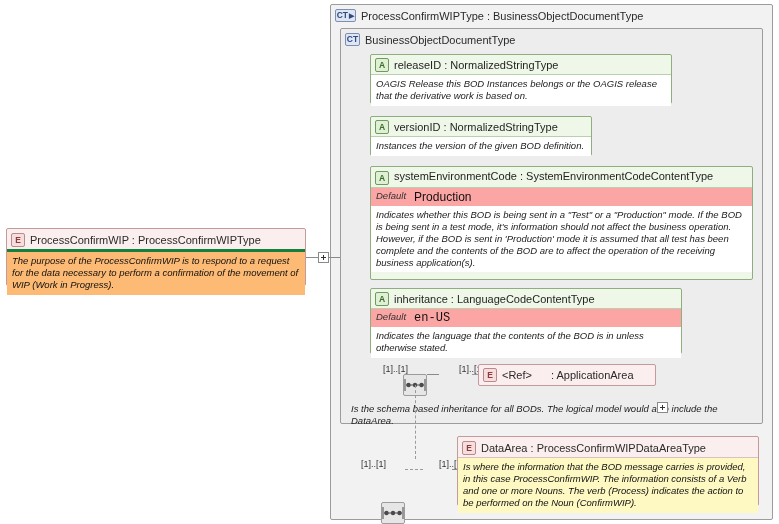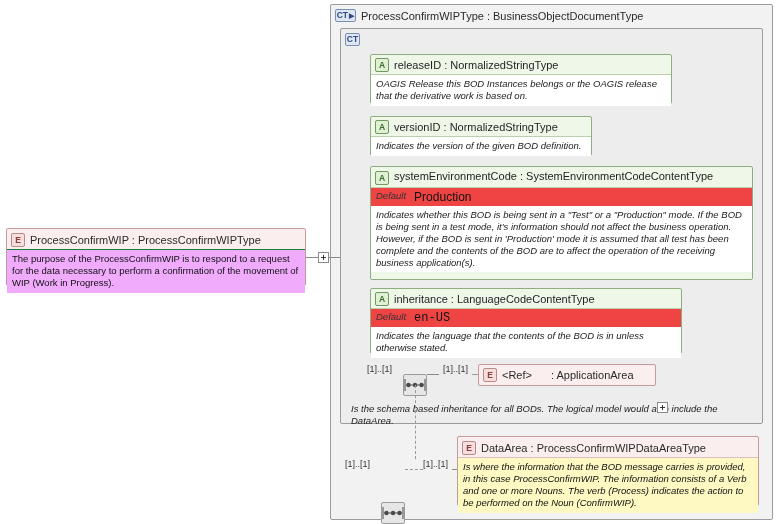--- a/index.html
+++ b/index.html
@@ -92,38 +92,39 @@
     padding: 3px 5px 4px 5px;
     color: #222;
     background: #ffffff;
   }
   .attr .defrow {
     display: flex;
     gap: 8px;
     font-size: 9.5px;
     padding: 2px 5px 2px 5px;
     border-top: 1px solid #b9cfae;
-    background: #ef4444;
+    background: #fca5a5;
   }
   .attr .defrow .lbl { font-style: italic; color: #333; }
   .attr .defrow .val { font-family: Liberation Mono, monospace; font-size: 12px; color: #111; }
   .attr .defrow .val.plain { font-family: "Liberation Sans", sans-serif; font-size: 12px; }
 
   
   .elem {
     border: 1px solid #c49a9a;
     background: #fbeeee;
     border-radius: 2px;
   }
   .elem .doc {
-    border-top: 1px solid #15803d;
+    border-top: 3px solid #15803d;
+    font-style: italic;
     font-size: 9.5px;
     line-height: 1.25;
     padding: 3px 5px 4px 5px;
-    background: #f0abfc;
+    background: #fdba74;
   }
 
   
   .refbox {
     border: 1px solid #c49a9a;
     background: #fbeeee;
     border-radius: 2px;
   }
 
   
@@ -145,20 +146,21 @@
     font-style: italic;
     font-size: 9.5px;
     line-height: 1.3;
     color: #222;
   }
 
   .cardinality {
     font-size: 9px;
     color: #333;
     white-space: nowrap;
+    margin-left: 16px;
   }
 
   
   .seq {
     border: 1px solid #9c9c9c;
     background: #e6e6e6;
     border-radius: 2px;
     position: relative;
   }
   .seq svg { display: block; }
@@ -200,20 +202,21 @@
   <div class="abs ct-outer" style="left:330px; top:4px; width:443px; height:516px;">
     <div class="hdr" style="padding-top:4px;">
       <span class="badge badge-ct">CT<span style="font-size:7px; margin-left:1px;">▶</span></span>
       <span class="title">ProcessConfirmWIPType : BusinessObjectDocumentType</span>
     </div>
   </div>
 
   <div class="abs ct-inner" style="left:340px; top:28px; width:423px; height:396px;">
     <div class="hdr" style="padding-top:4px;">
       <span class="badge badge-ct2">CT</span>
+      <span class="title">BusinessObjectDocumentType</span>
     </div>
     <div class="abs footnote" style="left:10px; top:374px; width:402px;">Is the schema based inheritance for all BODs. The logical model would also include the DataArea.</div>
   </div>
 
   <div class="abs elem" style="left:6px; top:228px; width:300px; height:58px;">
     <div class="hdr" style="padding-top:4px;">
       <span class="badge badge-e">E</span>
       <span class="title">ProcessConfirmWIP : ProcessConfirmWIPType</span>
     </div>
     <div class="doc">The purpose of the ProcessConfirmWIP is to respond to a request for the data necessary to perform a confirmation of the movement of WIP (Work in Progress).</div>
@@ -229,21 +232,21 @@
       <span class="title">releaseID : NormalizedStringType</span>
     </div>
     <div class="doc">OAGIS Release this BOD Instances belongs or the OAGIS release that the derivative work is based on.</div>
   </div>
 
   <div class="abs attr" style="left:370px; top:116px; width:222px; height:40px;">
     <div class="hdr">
       <span class="badge badge-a">A</span>
       <span class="title">versionID : NormalizedStringType</span>
     </div>
-    <div class="doc">Indicates the version of the given BOD definition.</div>
+    <div class="doc">Instances the version of the given BOD definition.</div>
   </div>
 
   <div class="abs attr" style="left:370px; top:166px; width:383px; height:114px;">
     <div class="hdr" style="align-items:flex-start;">
       <span class="badge badge-a" style="margin-top:1px;">A</span>
       <span class="title" style="line-height:1.25;">systemEnvironmentCode : SystemEnvironmentCodeContentType</span>
     </div>
     <div class="defrow">
       <span class="lbl">Default</span>
       <span class="val plain">Production</span>

